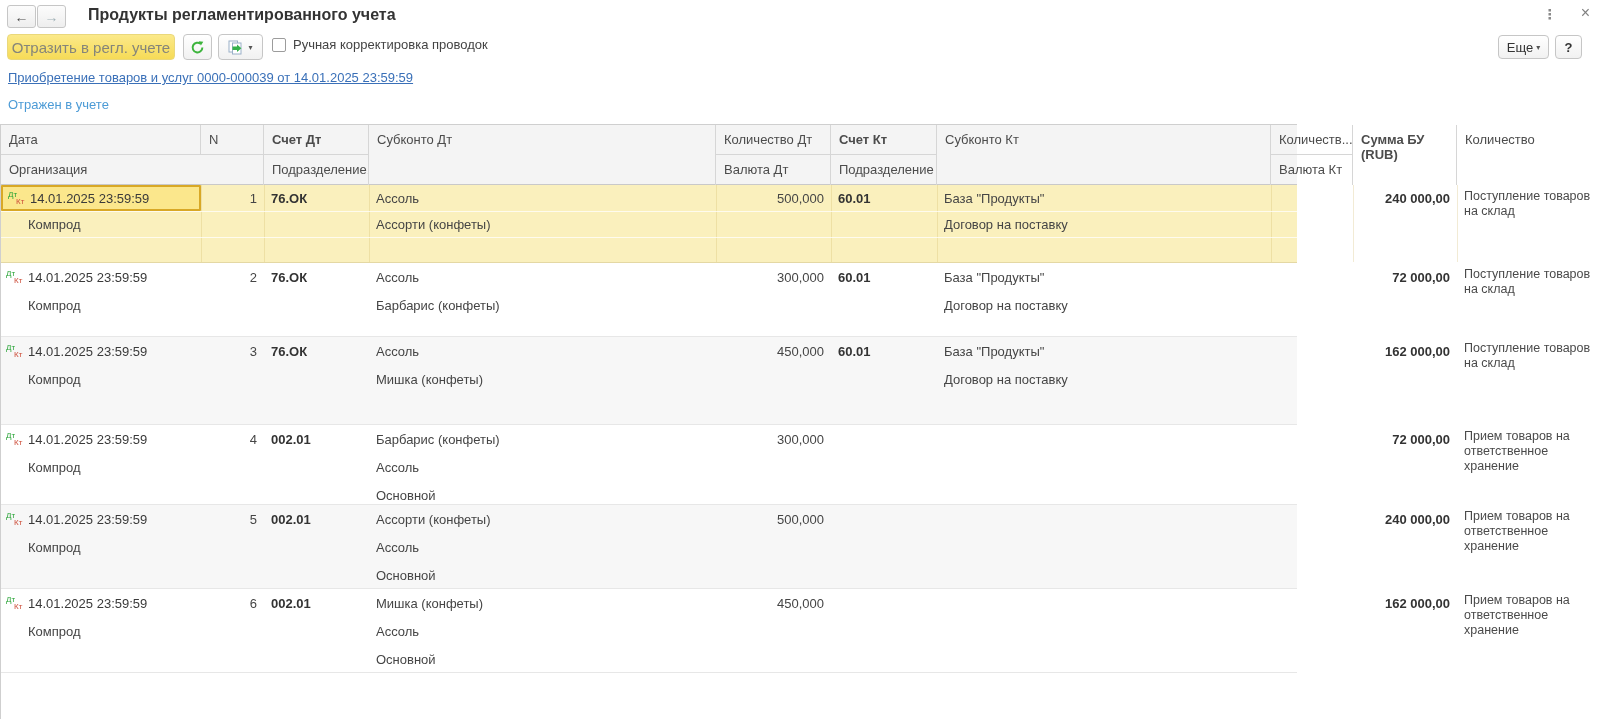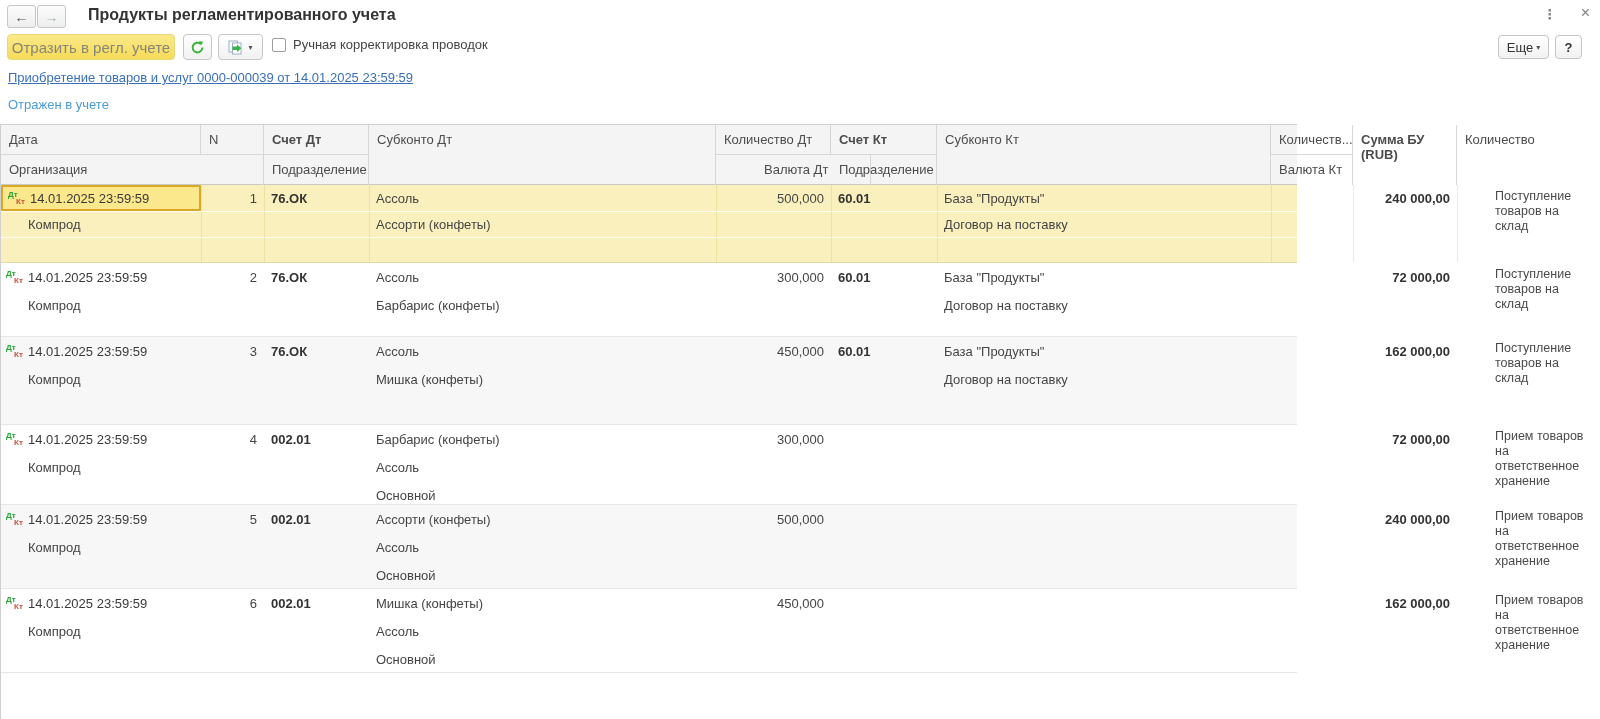--- a/index.html
+++ b/index.html
@@ -48,21 +48,21 @@
   .thead { position:relative; height:60px; background:#f4f4f4; border-bottom:1px solid #c9c9c9; }
   .hcell { position:absolute; overflow:hidden; padding:7px 8px 0 8px; color:#4c4c4c;
            border-right:1px solid #d6d6d6; white-space:nowrap; }
   .hcell.wrap { white-space:normal; line-height:15px; }
   .hcell.half { height:30px; border-bottom:1px solid #d6d6d6; }
   .hcell.low  { height:30px; top:30px; border-bottom:none; }
   .hcell.tall { height:60px; top:0; }
   .hcell.b { font-weight:bold; }
   .hc-date{left:0;top:0;width:200px} .hc-n{left:200px;top:0;width:63px}
   .hc-org{left:0;width:263px} .hc-adt{left:263px;top:0;width:105px} .hc-ddt{left:263px;width:105px}
-  .hc-sdt{left:368px;width:347px} .hc-qdt{left:715px;top:0;width:115px} .hc-cdt{left:755px;width:115px}
+  .hc-sdt{left:368px;width:347px} .hc-qdt{left:715px;top:0;width:115px} .hc-cdt{left:715px;width:115px}
   .hc-akt{left:830px;top:0;width:106px} .hc-dkt{left:830px;width:106px} .hc-skt{left:936px;width:334px}
   .hc-qkt{left:1270px;top:0;width:82px} .hc-ckt{left:1270px;width:82px}
   .hc-sum{left:1352px;width:104px} .hc-cnt{left:1456px;width:144px}
 
   .row { position:relative; border-bottom:1px solid #e7e7e7; background:#fff; }
   .row.alt { background:#f7f7f7; }
   .row.selected { background:#faf0bd; border-bottom-color:#e4d8a4; }
   .rh78{height:78px} .rh74{height:74px} .rh88{height:88px} .rh80{height:80px} .rh84{height:84px}
   .cell { position:absolute; top:0; bottom:0; overflow:hidden; padding:0 7px; }
   .c-date{left:0;width:200px;padding:0} .c-n{left:200px;width:63px} .c-adt{left:263px;width:105px}
@@ -70,25 +70,25 @@
   .c-skt{left:936px;width:334px} .c-sum{left:1352px;width:104px}
   .c-cnt{left:1456px;width:143px}
   .ln { height:28px; display:flex; align-items:center; white-space:nowrap; font-size:13px; color:#454545; }
   .selected .ln { height:26px; }
   .c-date .ln { padding:0 5px; }
   .ln.sel { border:2px solid #d8a826; background:#fbe78c; border-radius:1px; }
   .orgln { padding-left:27px !important; }
   .num { justify-content:flex-end; }
   .acct { font-weight:bold; color:#333; }
   .amt { font-weight:bold; color:#333; justify-content:flex-end; }
-  .cnt-text { padding-top:4px; line-height:15px; font-size:12.5px; color:#4a4a4a;margin-left:31px; }
+  .cnt-text { padding-top:4px; line-height:15px; font-size:12.5px; color:#4a4a4a; }
   .dtxt { color:#3a3a3a; }
 
   .dtkt { position:relative; width:17px; height:15px; flex:0 0 17px; margin-right:5px; }
-  .dtkt i { position:absolute; font-style:normal; font-weight:bold; font-size:8px; line-height:8px; }
+  .dtkt i { position:absolute; font-style:normal; font-weight:normal; font-size:8px; line-height:8px; }
   .dtkt .dt { left:0; top:0; color:#27a335; }
   .dtkt .kt { left:8px; top:7px; color:#ce4f3b; }
 
   .r1-h { position:absolute; left:0; width:1352px; height:1px; background:rgba(255,255,255,0.75); z-index:1; }
   .r1-v { position:absolute; top:0; bottom:0; width:1px; background:rgba(206,178,94,0.26); }
 
   .svg-ico { display:block; }
 </style>
 </head>
 <body>

